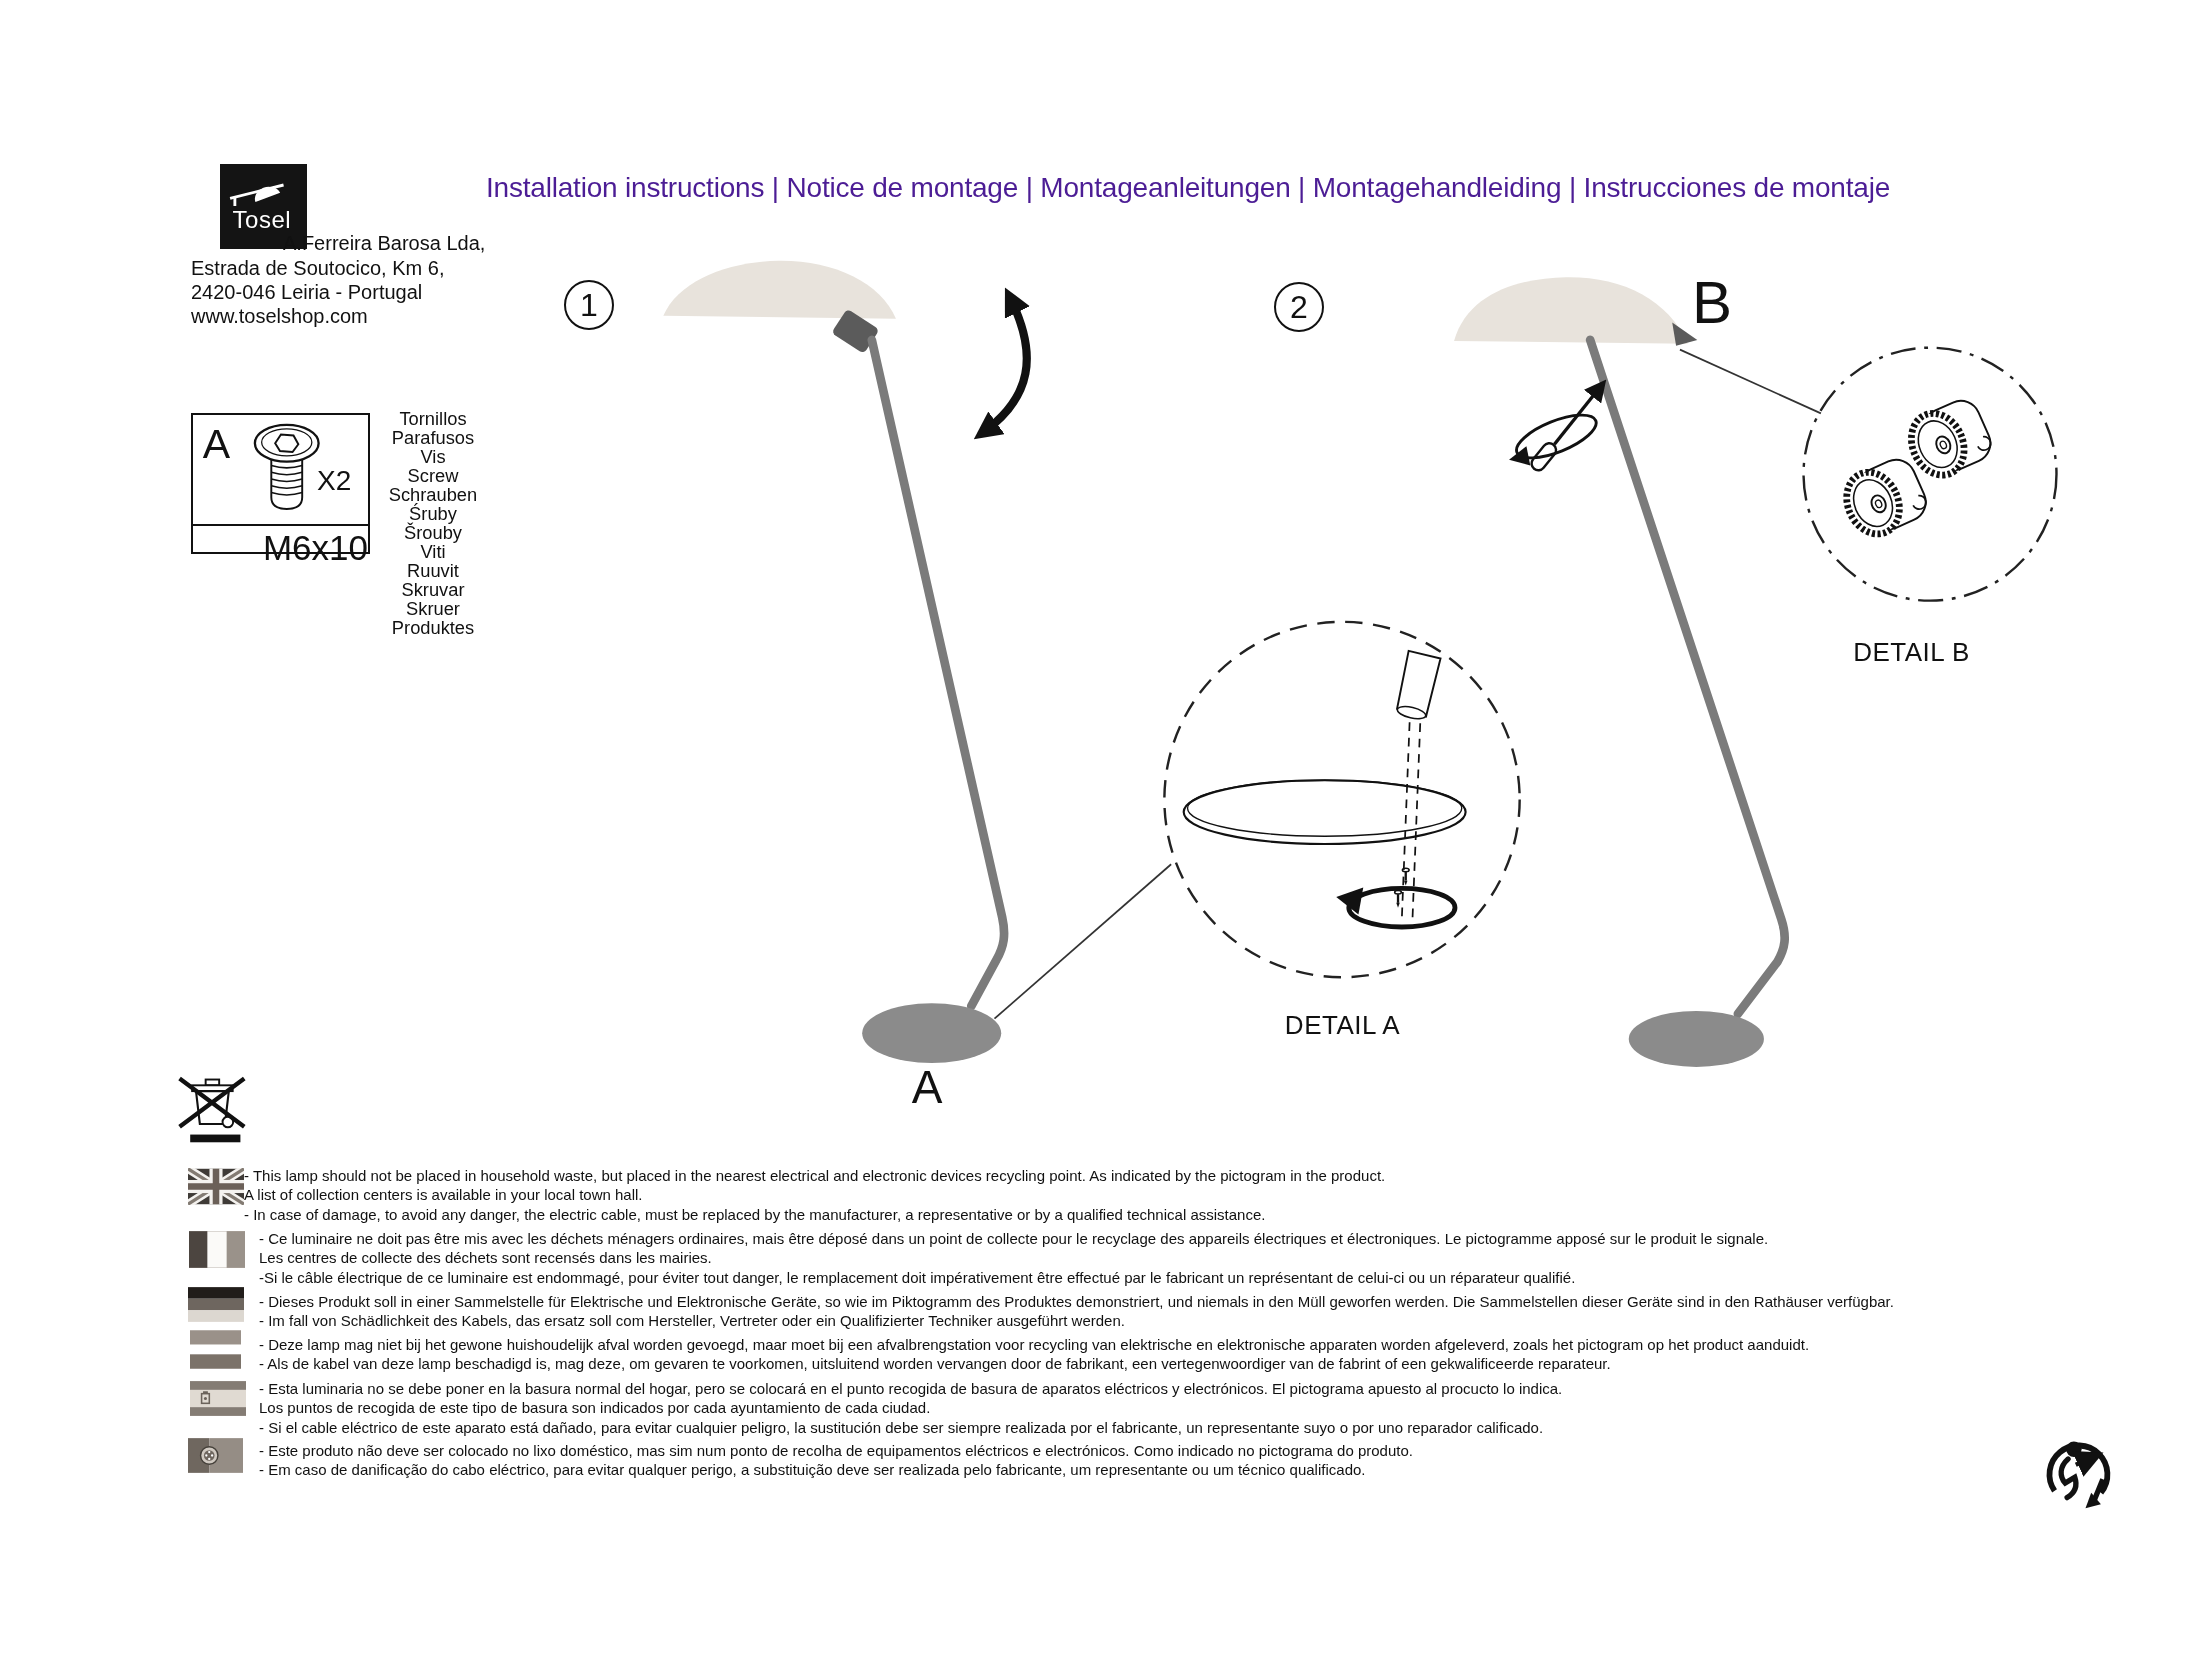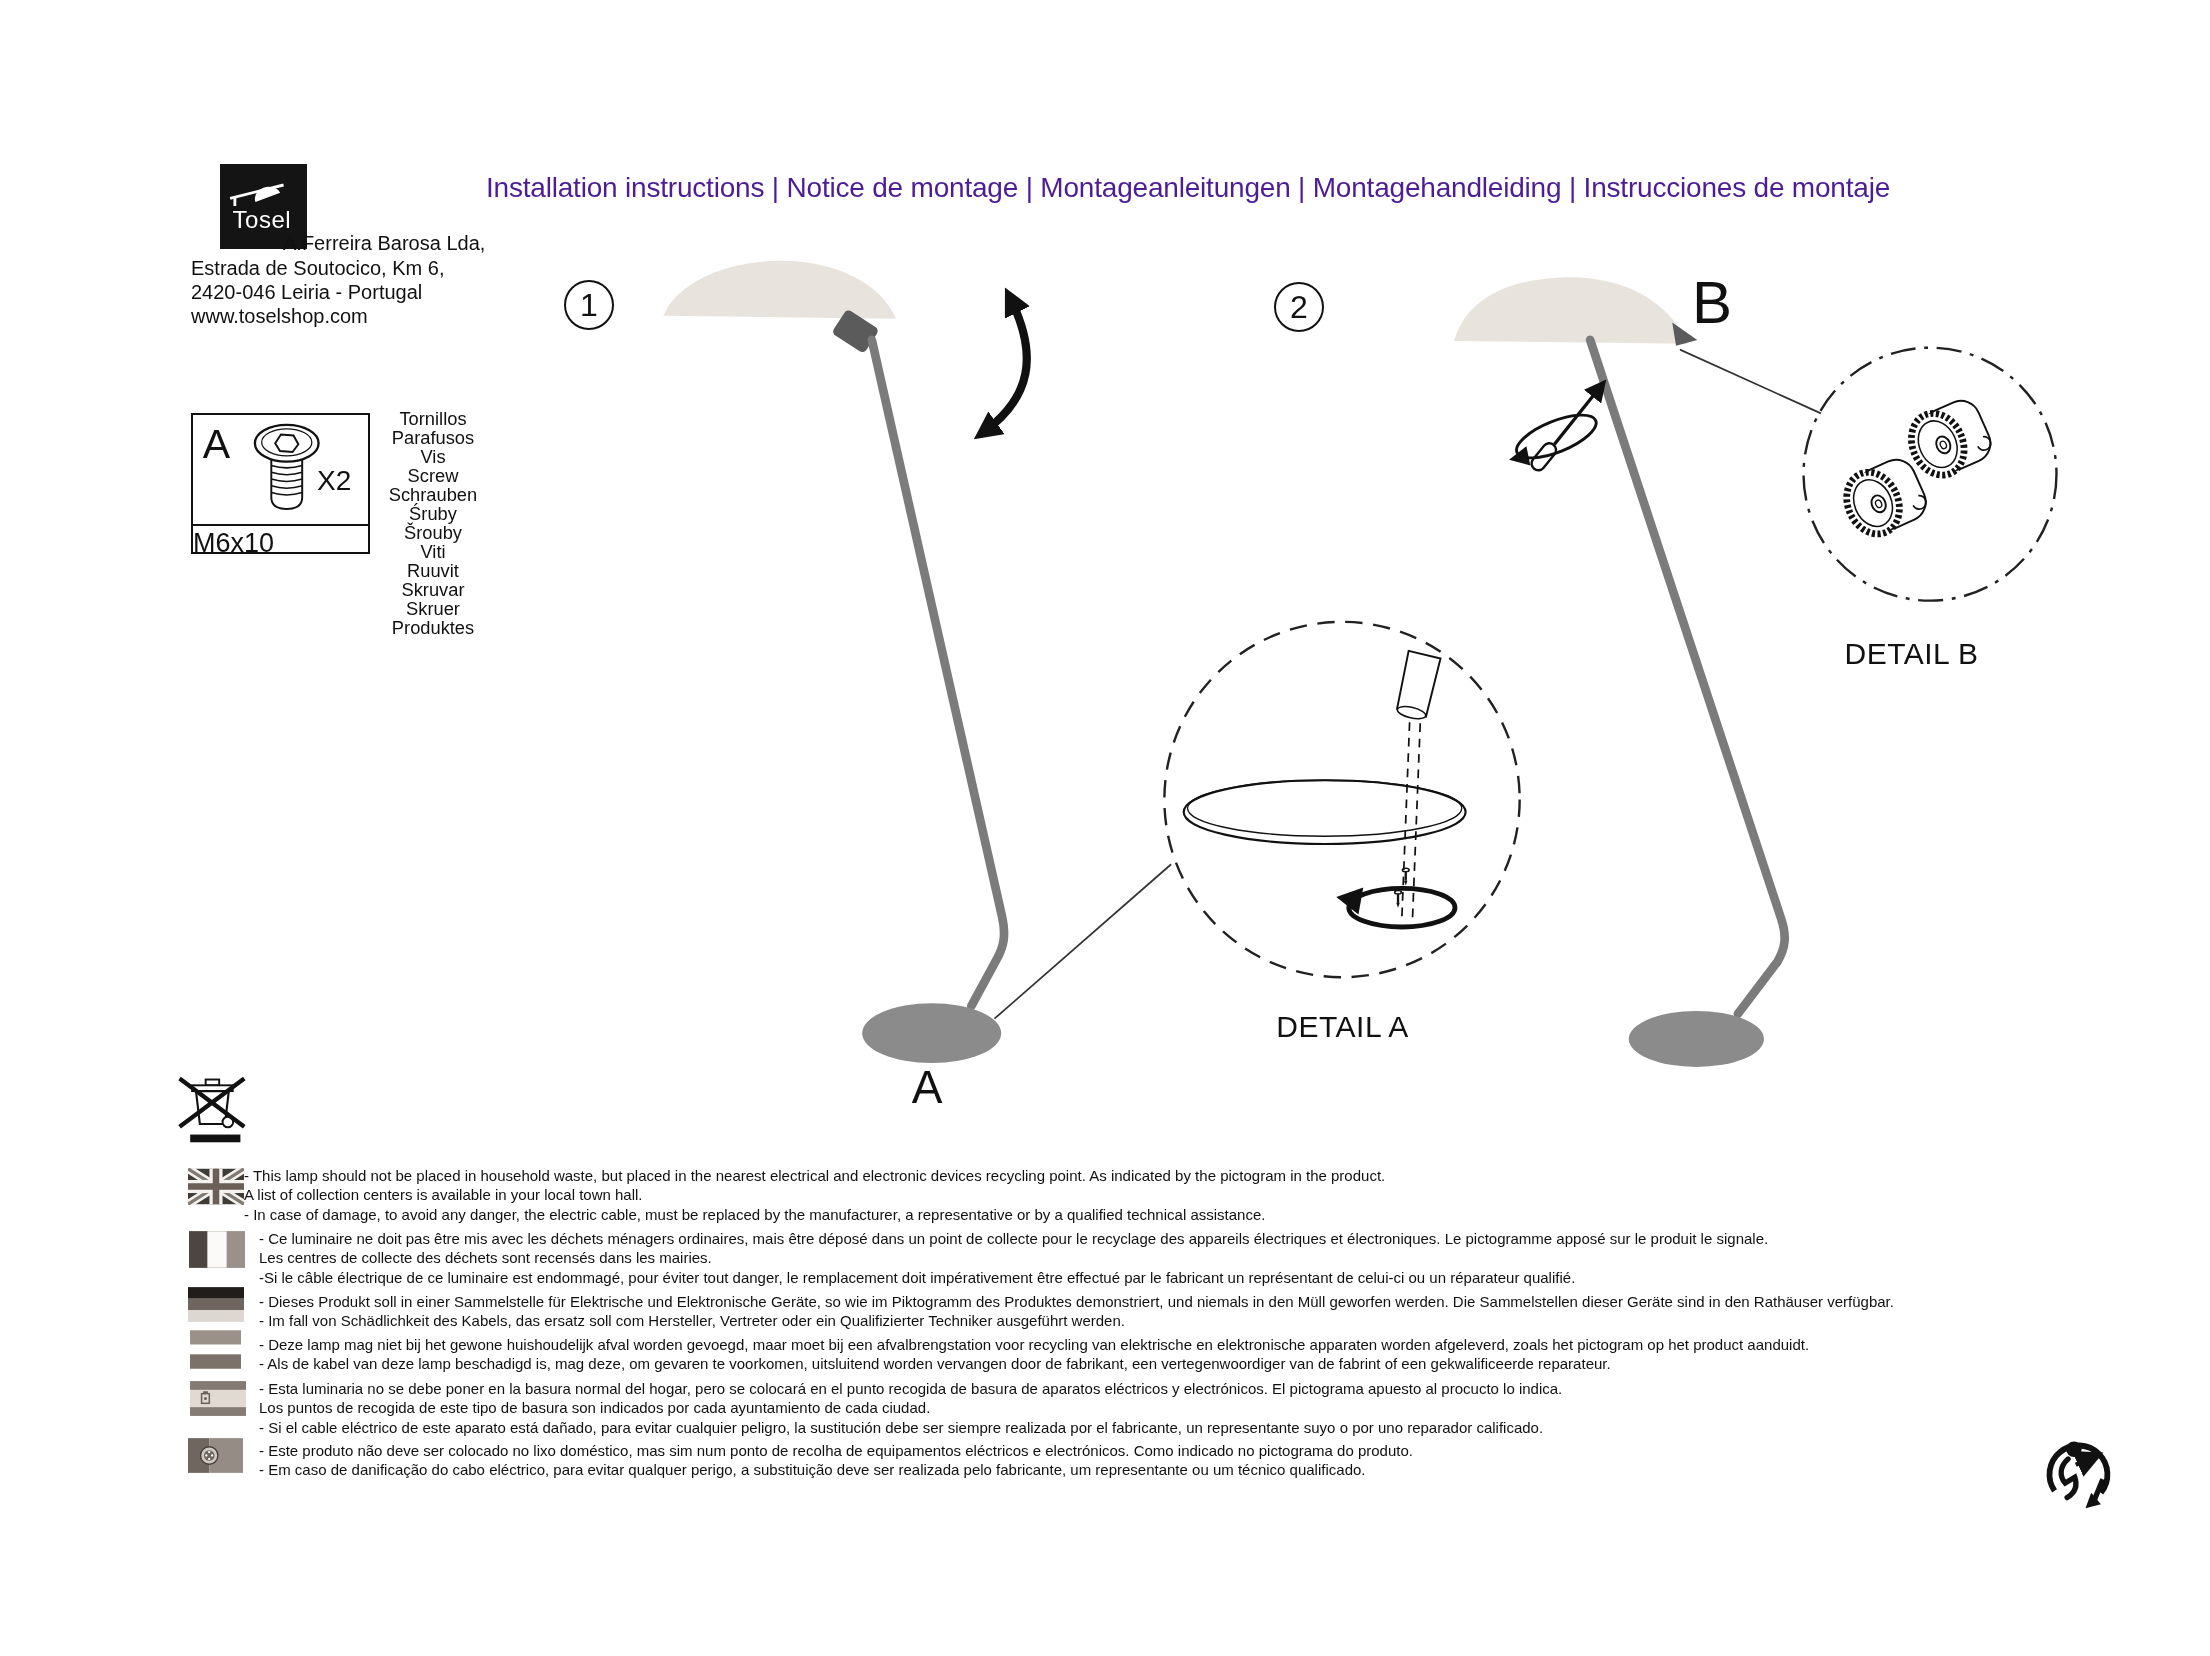--- a/index.html
+++ b/index.html
@@ -7,24 +7,24 @@
   .abs{position:absolute;}
   .nowrap{white-space:nowrap;}
   #page-title{font-size:28px;letter-spacing:-0.2px;color:#4c1d95;margin-top:19px;}
   .addr{font-size:20px;color:#111;}
   #tosel-logo{width:87px;height:85px;background:#141414;}
   #tosel-logo span{position:absolute;left:12.6px;top:42px;color:#fff;font-size:24px;letter-spacing:0.5px;}
   #parts-box{width:179px;height:141px;border:2.4px solid #111;box-sizing:border-box;}
   #parts-box .divider{position:absolute;left:0;right:0;top:109px;height:0;border-top:2.4px solid #111;}
   #part-letter{position:absolute;left:9.7px;top:5.8px;font-size:41px;color:#111;}
   #part-qty{position:absolute;left:124px;top:50px;font-size:28px;color:#111;}
-  #part-size{position:absolute;left:0;right:0;top:113px;text-align:left;font-size:27px;color:#111;}
+  #part-size{position:absolute;left:0;right:0;top:113px;text-align:right;font-size:35px;color:#111;}
   #screw-names{width:116px;text-align:center;font-size:18.3px;line-height:19px;color:#111;}
   .step-circle{width:50px;height:50px;border:2.9px solid #111;border-radius:50%;display:flex;align-items:center;justify-content:center;font-size:32px;color:#111;box-sizing:border-box;background:#fff;}
-  .detail-label{width:251px;text-align:center;font-size:30px;color:#111;letter-spacing:0.5px;}
+  .detail-label{width:251px;text-align:center;font-size:26px;color:#111;letter-spacing:0.5px;}
   #label-b{font-size:60px;color:#111;}
   #label-base-a{width:58px;text-align:center;font-size:46px;color:#111;}
   .notice-line{font-size:15px;line-height:19.3px;white-space:nowrap;color:#111;}
   .flag{display:block;}
 </style>
 </head>
 <body>
 
 <svg class="abs" style="left:0;top:0;" width="2210" height="1657" viewBox="0 0 2289 1716" aria-hidden="true">
   <defs>

